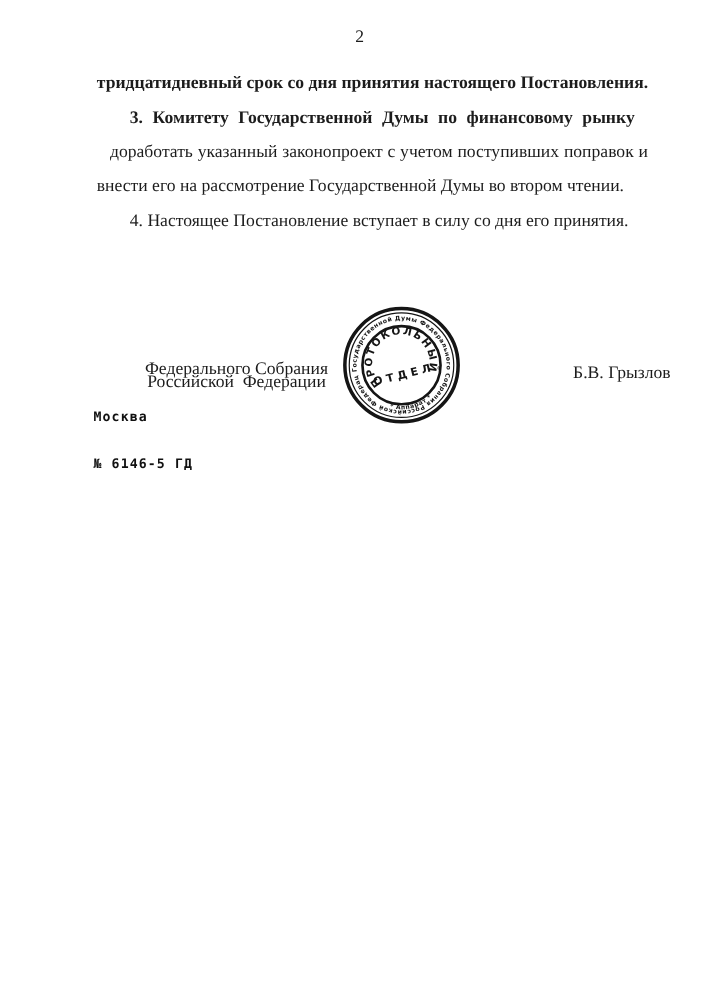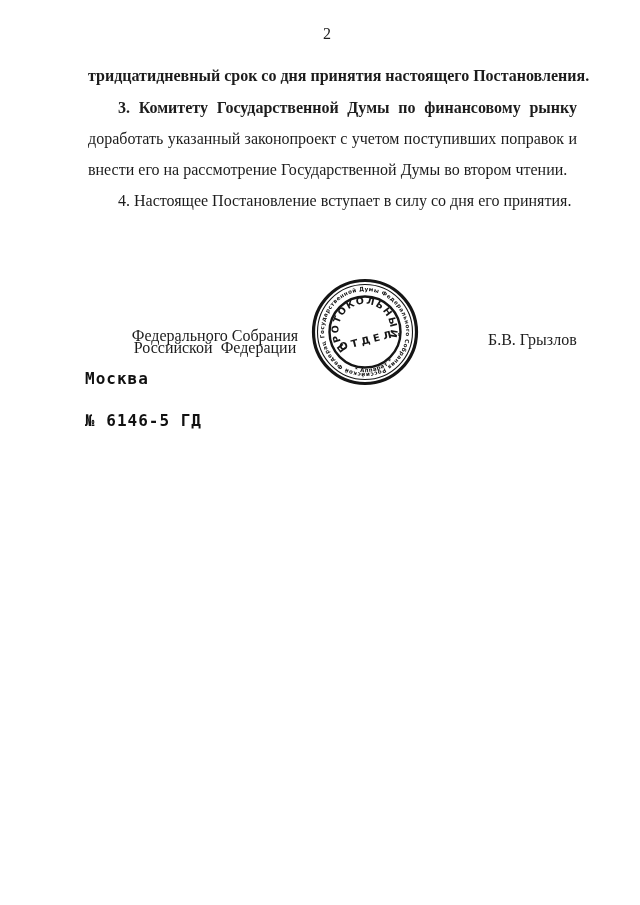--- a/index.html
+++ b/index.html
@@ -18,21 +18,21 @@
     white-space:normal;
     text-align:justify;
     text-align-last:justify;
     -moz-text-align-last:justify;
   }
   .sig-center{width:262px;text-align:center;}
   .pre{white-space:pre;}
   .mono{
     font-family:"DejaVu Sans Mono","Liberation Mono",monospace;
     font-weight:bold;
-    font-size:16px;
+    font-size:12px;
     letter-spacing:1px;
     color:#111;
   }
   .stamp{position:absolute;left:295px;top:262px;width:140px;height:140px;}
   .stamp text{
     font-family:"DejaVu Sans","Liberation Sans",sans-serif;
     font-weight:bold;
     fill:#151515;
   }
 </style>
@@ -40,32 +40,32 @@
 <body>
 
 <div class="page">
 
   <div class="txt pageno" style="top:26px;">2</div>
 
   <div class="txt" style="left:88px;top:68px;font-weight:bold;">тридцатидневный срок со дня принятия настоящего Постановления.</div>
 
   <div class="txt jline" style="left:88px;top:100px;width:459px;padding-left:30px;font-weight:bold;">3. Комитету Государственной Думы по финансовому рынку</div>
 
-  <div class="txt jline" style="left:88px;top:131px;width:489px;">доработать указанный законопроект с учетом поступивших поправок и</div>
+  <div class="txt jline" style="left:100px;top:131px;width:489px;">доработать указанный законопроект с учетом поступивших поправок и</div>
 
   <div class="txt" style="left:88px;top:162px;">внести его на рассмотрение Государственной Думы во втором чтении.</div>
 
   <div class="txt" style="left:118px;top:193px;text-align:right;">4. Настоящее Постановление вступает в силу со дня его принятия.</div>
 
 
   <div class="txt sig-center" style="left:84px;top:328px;">Федерального Собрания</div>
 
   <div class="txt sig-center pre" style="left:84px;top:340px;">Российской  Федерации</div>
 
-  <div class="txt" style="left:488px;top:332px;">Б.В. Грызлов</div>
+  <div class="txt" style="left:521px;top:332px;">Б.В. Грызлов</div>
 
   <svg class="stamp" viewBox="0 0 140 140">
     <circle cx="70" cy="70" r="51.5" fill="#ffffff" fill-opacity="0.86" stroke="#151515" stroke-width="3.2"></circle>
     <circle cx="70" cy="70" r="47.5" fill="none" stroke="#151515" stroke-width="1.1"></circle>
     <circle cx="70" cy="70" r="35.5" fill="none" stroke="#151515" stroke-width="2.4"></circle>
     <defs>
       <path id="ringTop" d="M29,70 A41,41 0 1,1 111,70 A41,41 0 1,1 29,70" fill="none"></path>
       <path id="ringBottom" d="M36,92 A41,41 0 0,0 104,92" fill="none"></path>
       <path id="innerArc" d="M47,80 A26,26 0 1,1 93,80" fill="none"></path>
     </defs>

